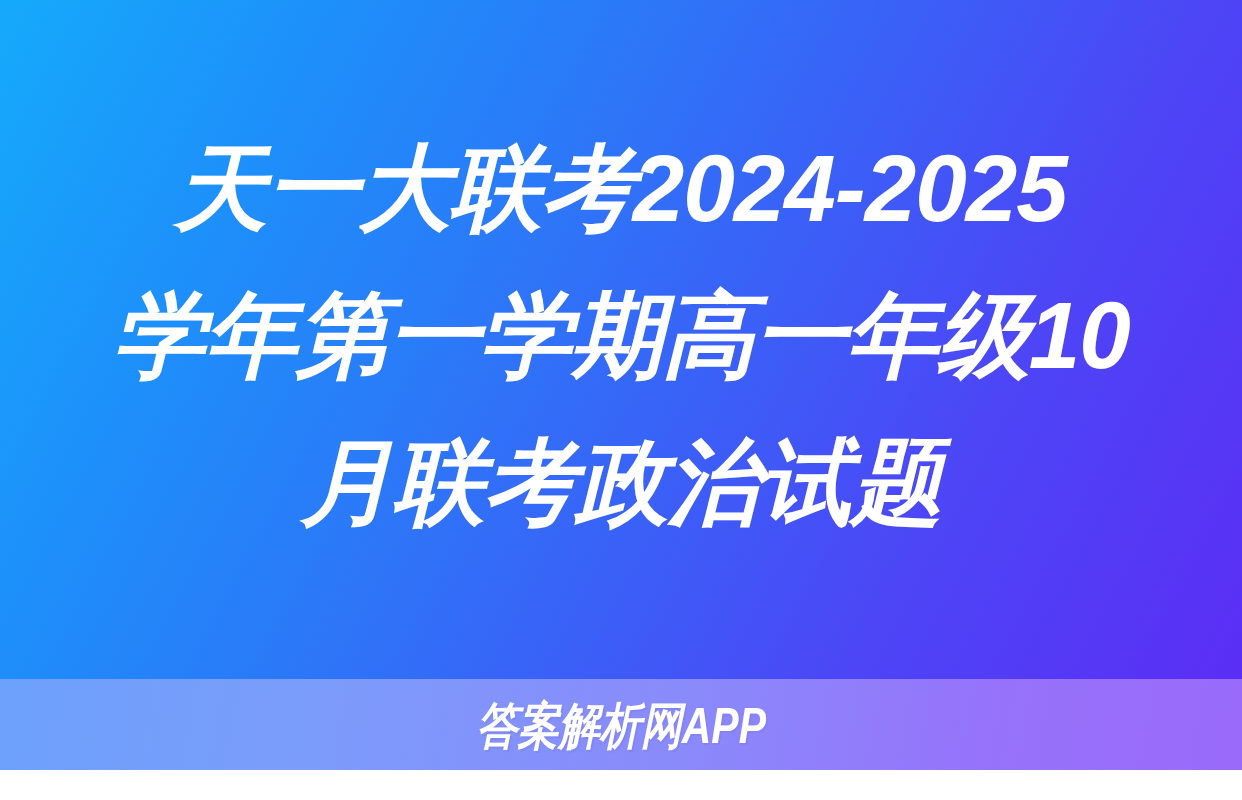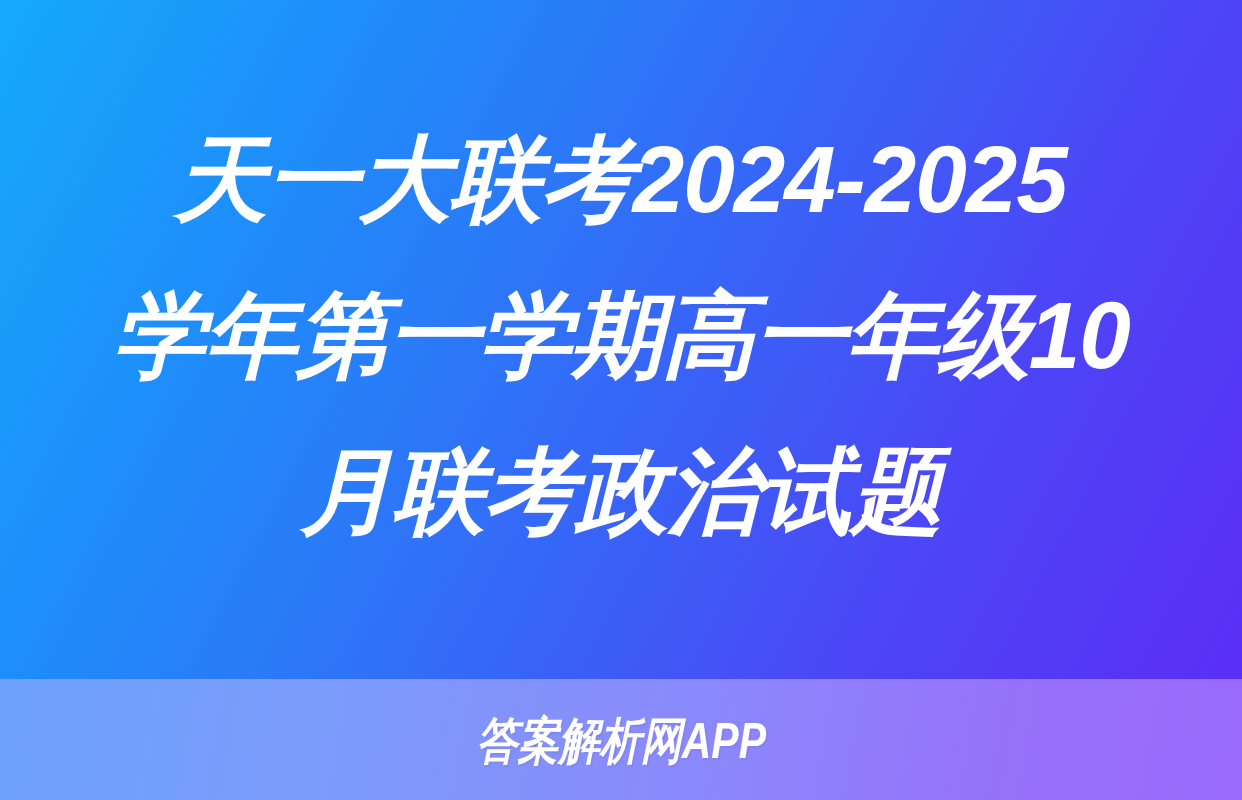--- a/index.html
+++ b/index.html
@@ -38,21 +38,20 @@
     left: 0;
     top: 0;
     width: 1242px;
     height: 679px;
     display: flex;
     flex-direction: column;
     align-items: center;
     justify-content: center;
     box-sizing: border-box;
     padding: 0 40px 8px 40px;
-    gap: 9px;
   }
 
   .title-line {
     display: block;
     white-space: nowrap;
     color: #ffffff;
     font-family: "Liberation Sans", "DejaVu Sans", sans-serif;
     font-weight: bold;
     font-style: italic;
     font-size: 94px;
@@ -61,21 +60,21 @@
     transform: scaleX(0.985);
     transform-origin: center;
   }
 
   
   .footer-band {
     position: absolute;
     left: 0;
     top: 679px;
     width: 1242px;
-    height: 121px;
+    height: 91px;
     background: linear-gradient(100deg,
                 #6CA1FB 0%,
                 #7B9CFB 25%,
                 #8A8AFB 55%,
                 #9672FA 80%,
                 #9A6AFA 100%);
     display: flex;
     align-items: center;
     justify-content: center;
   }

